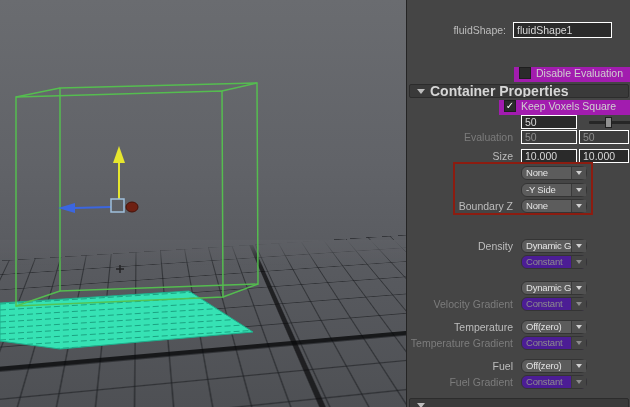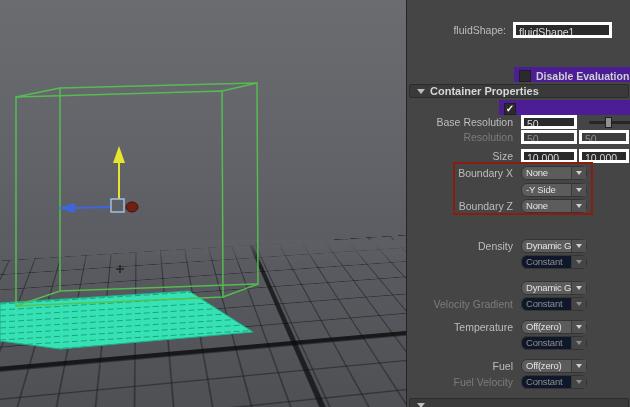--- a/index.html
+++ b/index.html
@@ -21,47 +21,47 @@
     background:linear-gradient(#5d5f64,rgba(93,95,100,0));}
   .vp-svg{position:absolute;left:0;top:0;}
 
   
   .ae{position:absolute;left:406px;top:0;width:256px;height:407px;background:#454545;
       border-left:1px solid #242424;box-sizing:border-box;overflow:hidden;color:#c4c4c4;}
   .ae-row{position:absolute;left:0;width:224px;height:15px;}
   .ae-label{position:absolute;left:0;top:0;width:110px;height:15px;line-height:15px;
     text-align:right;font-size:10.5px;color:#bdbdbd;padding-right:4px;box-sizing:border-box;
     white-space:nowrap;overflow:hidden;}
-  .field{position:absolute;top:0;height:14px;background:#2a2a2a;border:3px solid #ffffff;
+  .field{position:absolute;top:0;height:14px;background:#2a2a2a;border:1px solid #ffffff;
     box-sizing:border-box;color:#d8d8d8;font-size:10.5px;line-height:12px;padding-left:3px;
     overflow:hidden;white-space:nowrap;}
   .f1{left:114px;width:56px}
   .f2{left:172px;width:50px}
   .dd{position:absolute;left:114px;top:0;width:66px;height:14px;display:flex;
     box-sizing:border-box;background:#5c5c5c;border:1px solid #343434;border-radius:6px;}
   .dd-val{flex:1;font-size:9.5px;color:#e4e4e4;line-height:12px;padding:0 1px 0 4px;
     overflow:hidden;white-space:nowrap;letter-spacing:-.2px;}
   .dd-btn{width:14px;border-left:1px solid #3a3a3a;background:#515151;display:flex;
     align-items:center;justify-content:center;}
   .dd-tri{width:0;height:0;border-left:3.5px solid transparent;border-right:3.5px solid transparent;
     border-top:4px solid #d0d0d0;}
   .dis .ae-label{color:#7c7c7c}
   .dis .field{background:#3d3d3d;color:#8d8d8d}
-  .dis .dd{background:#0f172a}
+  .dis .dd{background:#4c1d95}
   .dis .dd-val{color:#8d8d8d}
   .dis .dd-btn{background:#454545}
   .dis .dd-tri{border-top-color:#8d8d8d}
   .ae-header{position:absolute;left:2px;width:220px;height:14px;background:#3a3a3a;
     border:1px solid #2c2c2c;border-radius:2px;box-sizing:border-box;color:#d6d6d6;
-    font-size:11px;font-weight:bold;line-height:12px;white-space:nowrap;overflow:hidden;}
+    font-size:14px;font-weight:bold;line-height:12px;white-space:nowrap;overflow:hidden;}
   .tri{display:inline-block;width:0;height:0;border-left:4px solid transparent;
     border-right:4px solid transparent;border-top:5px solid #bdbdbd;margin:0 5px 1px 7px;
     vertical-align:middle;}
-  .checkstrip{position:absolute;top:0;height:15px;background:#4c1d95;display:flex;
-    align-items:flex-end;font-size:10.5px;color:#d0d0d0;white-space:nowrap;overflow:hidden;font-weight:bold;}
+  .checkstrip{position:absolute;top:0;height:15px;background:#a21caf;display:flex;
+    align-items:flex-start;font-size:10.5px;color:#d0d0d0;white-space:nowrap;overflow:hidden;}
   .cb{width:10px;height:10px;background:#2b2b2b;border:1px solid #1e1e1e;margin:0 5px;
     color:#fff;font-size:10px;line-height:9px;text-align:center;flex:0 0 auto;}
   .slider{position:absolute;left:182px;top:6px;width:42px;height:3px;background:#262626;border-radius:1px;}
   .slider-handle{position:absolute;left:16px;top:-4px;width:7px;height:11px;background:#909090;
     border:1px solid #1f1f1f;box-sizing:border-box;}
   .boundary-highlight{position:absolute;left:46px;top:162px;width:140px;height:53px;
     border:2px solid #8c1c10;box-sizing:border-box;pointer-events:none;}
 </style>
 </head>
 <body>
@@ -144,45 +144,44 @@
       </div>
     </div>
 
     <div class="ae-header" style="top:84px">
       <span class="tri"></span><span>Container Properties</span>
     </div>
 
     <div class="ae-row" style="top:100px">
       <div class="checkstrip" style="left:92px;width:132px">
         <span class="cb"><span>✓</span></span>
+        <span>Keep Voxels Square</span>
       </div>
     </div>
 
     <div class="ae-row" style="top:115px">
-      <span class="ae-label">Base Resolution</span>
       <div class="field f1">50</div>
       <div class="slider">
         <div class="slider-handle"></div>
       </div>
     </div>
 
     <div class="ae-row dis" style="top:130px">
-      <span class="ae-label">Resolution</span>
+      <span class="ae-label">Evaluation</span>
       <div class="field f1">50</div>
       <div class="field f2">50</div>
     </div>
 
     <div class="ae-row" style="top:149px">
       <span class="ae-label">Size</span>
       <div class="field f1">10.000</div>
       <div class="field f2">10.000</div>
     </div>
 
     <div class="ae-row" style="top:166px">
-      <span class="ae-label">Boundary X</span>
       <div class="dd">
         <span class="dd-val">None</span>
         <span class="dd-btn">
             <span class="dd-tri"></span>
           </span>
       </div>
     </div>
 
     <div class="ae-row" style="top:183px">
       <div class="dd">
@@ -248,40 +247,41 @@
       <span class="ae-label">Temperature</span>
       <div class="dd">
         <span class="dd-val">Off(zero)</span>
         <span class="dd-btn">
             <span class="dd-tri"></span>
           </span>
       </div>
     </div>
 
     <div class="ae-row dis" style="top:336px">
+      <span class="ae-label">Temperature Gradient</span>
       <div class="dd">
         <span class="dd-val">Constant</span>
         <span class="dd-btn">
             <span class="dd-tri"></span>
           </span>
       </div>
     </div>
 
     <div class="ae-row" style="top:359px">
       <span class="ae-label">Fuel</span>
       <div class="dd">
         <span class="dd-val">Off(zero)</span>
         <span class="dd-btn">
             <span class="dd-tri"></span>
           </span>
       </div>
     </div>
 
     <div class="ae-row dis" style="top:375px">
-      <span class="ae-label">Fuel Velocity</span>
+      <span class="ae-label">Fuel Gradient</span>
       <div class="dd">
         <span class="dd-val">Constant</span>
         <span class="dd-btn">
             <span class="dd-tri"></span>
           </span>
       </div>
     </div>
 
     <div class="ae-header" style="top:398px">
       <span class="tri"></span><span></span>

